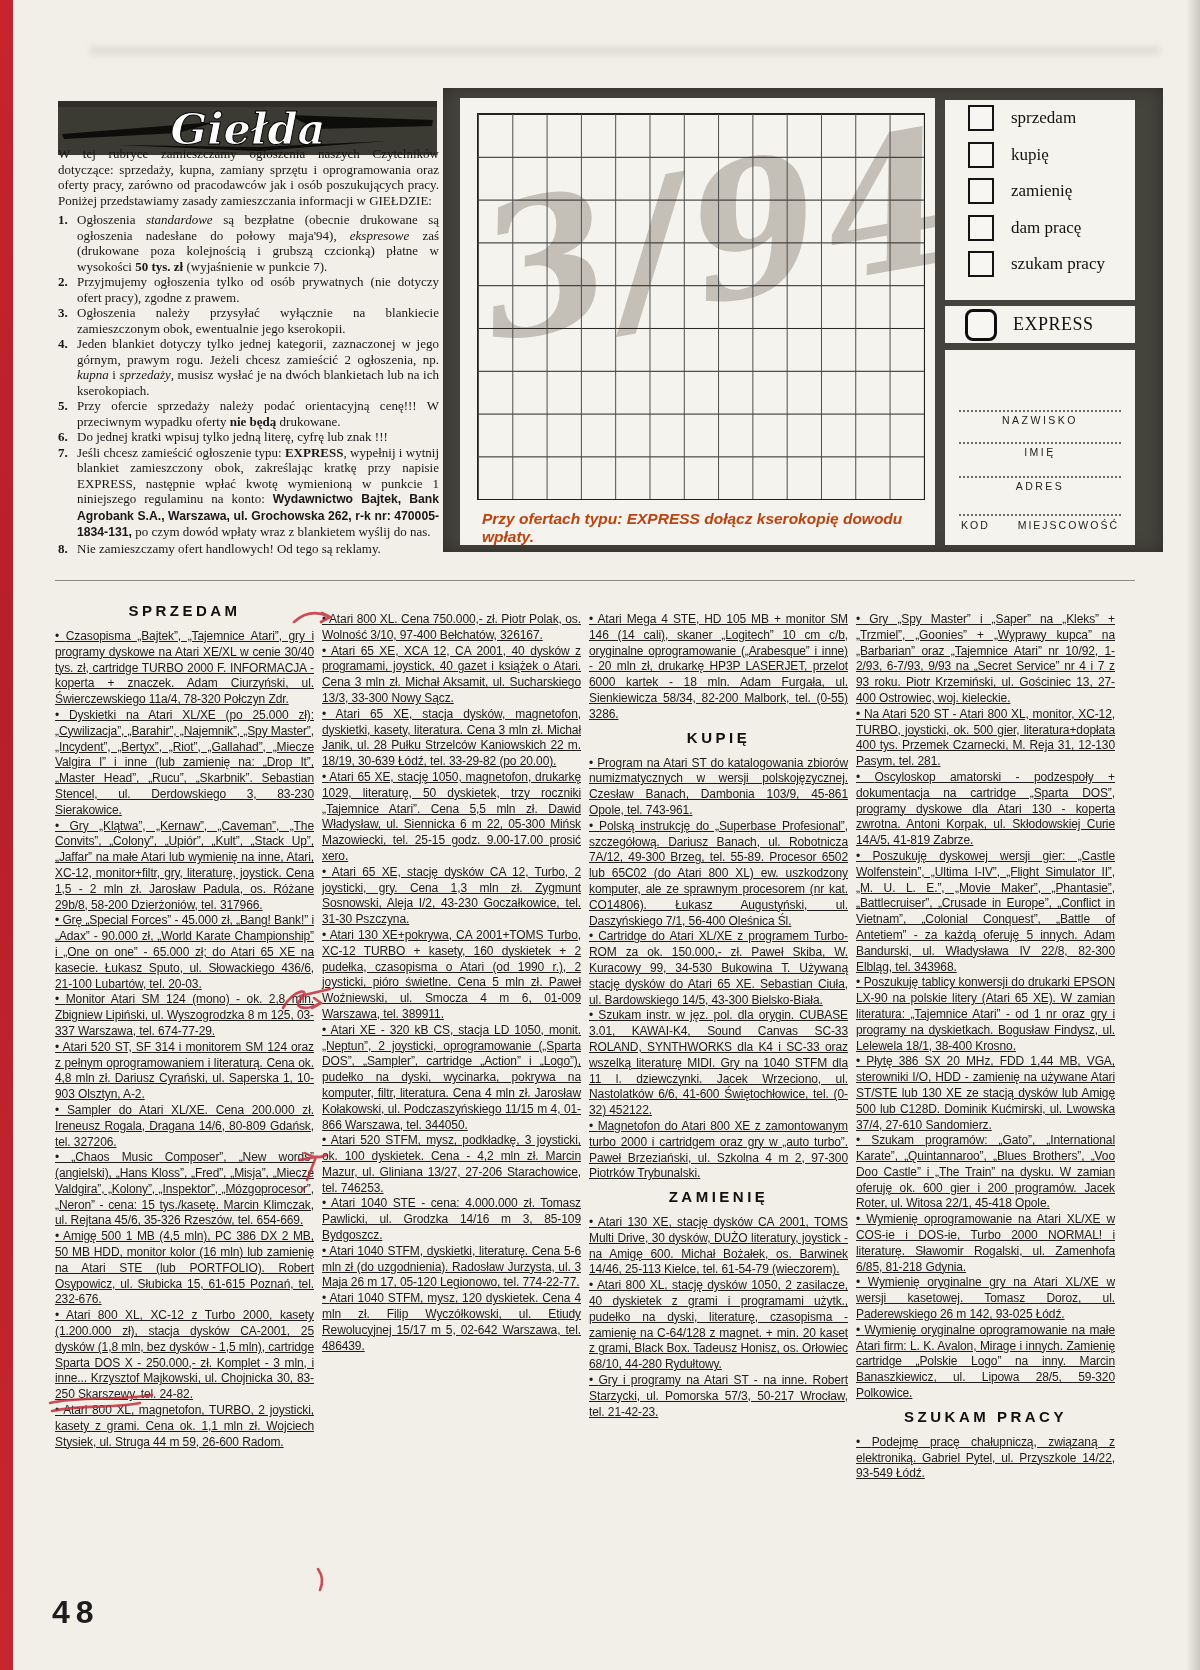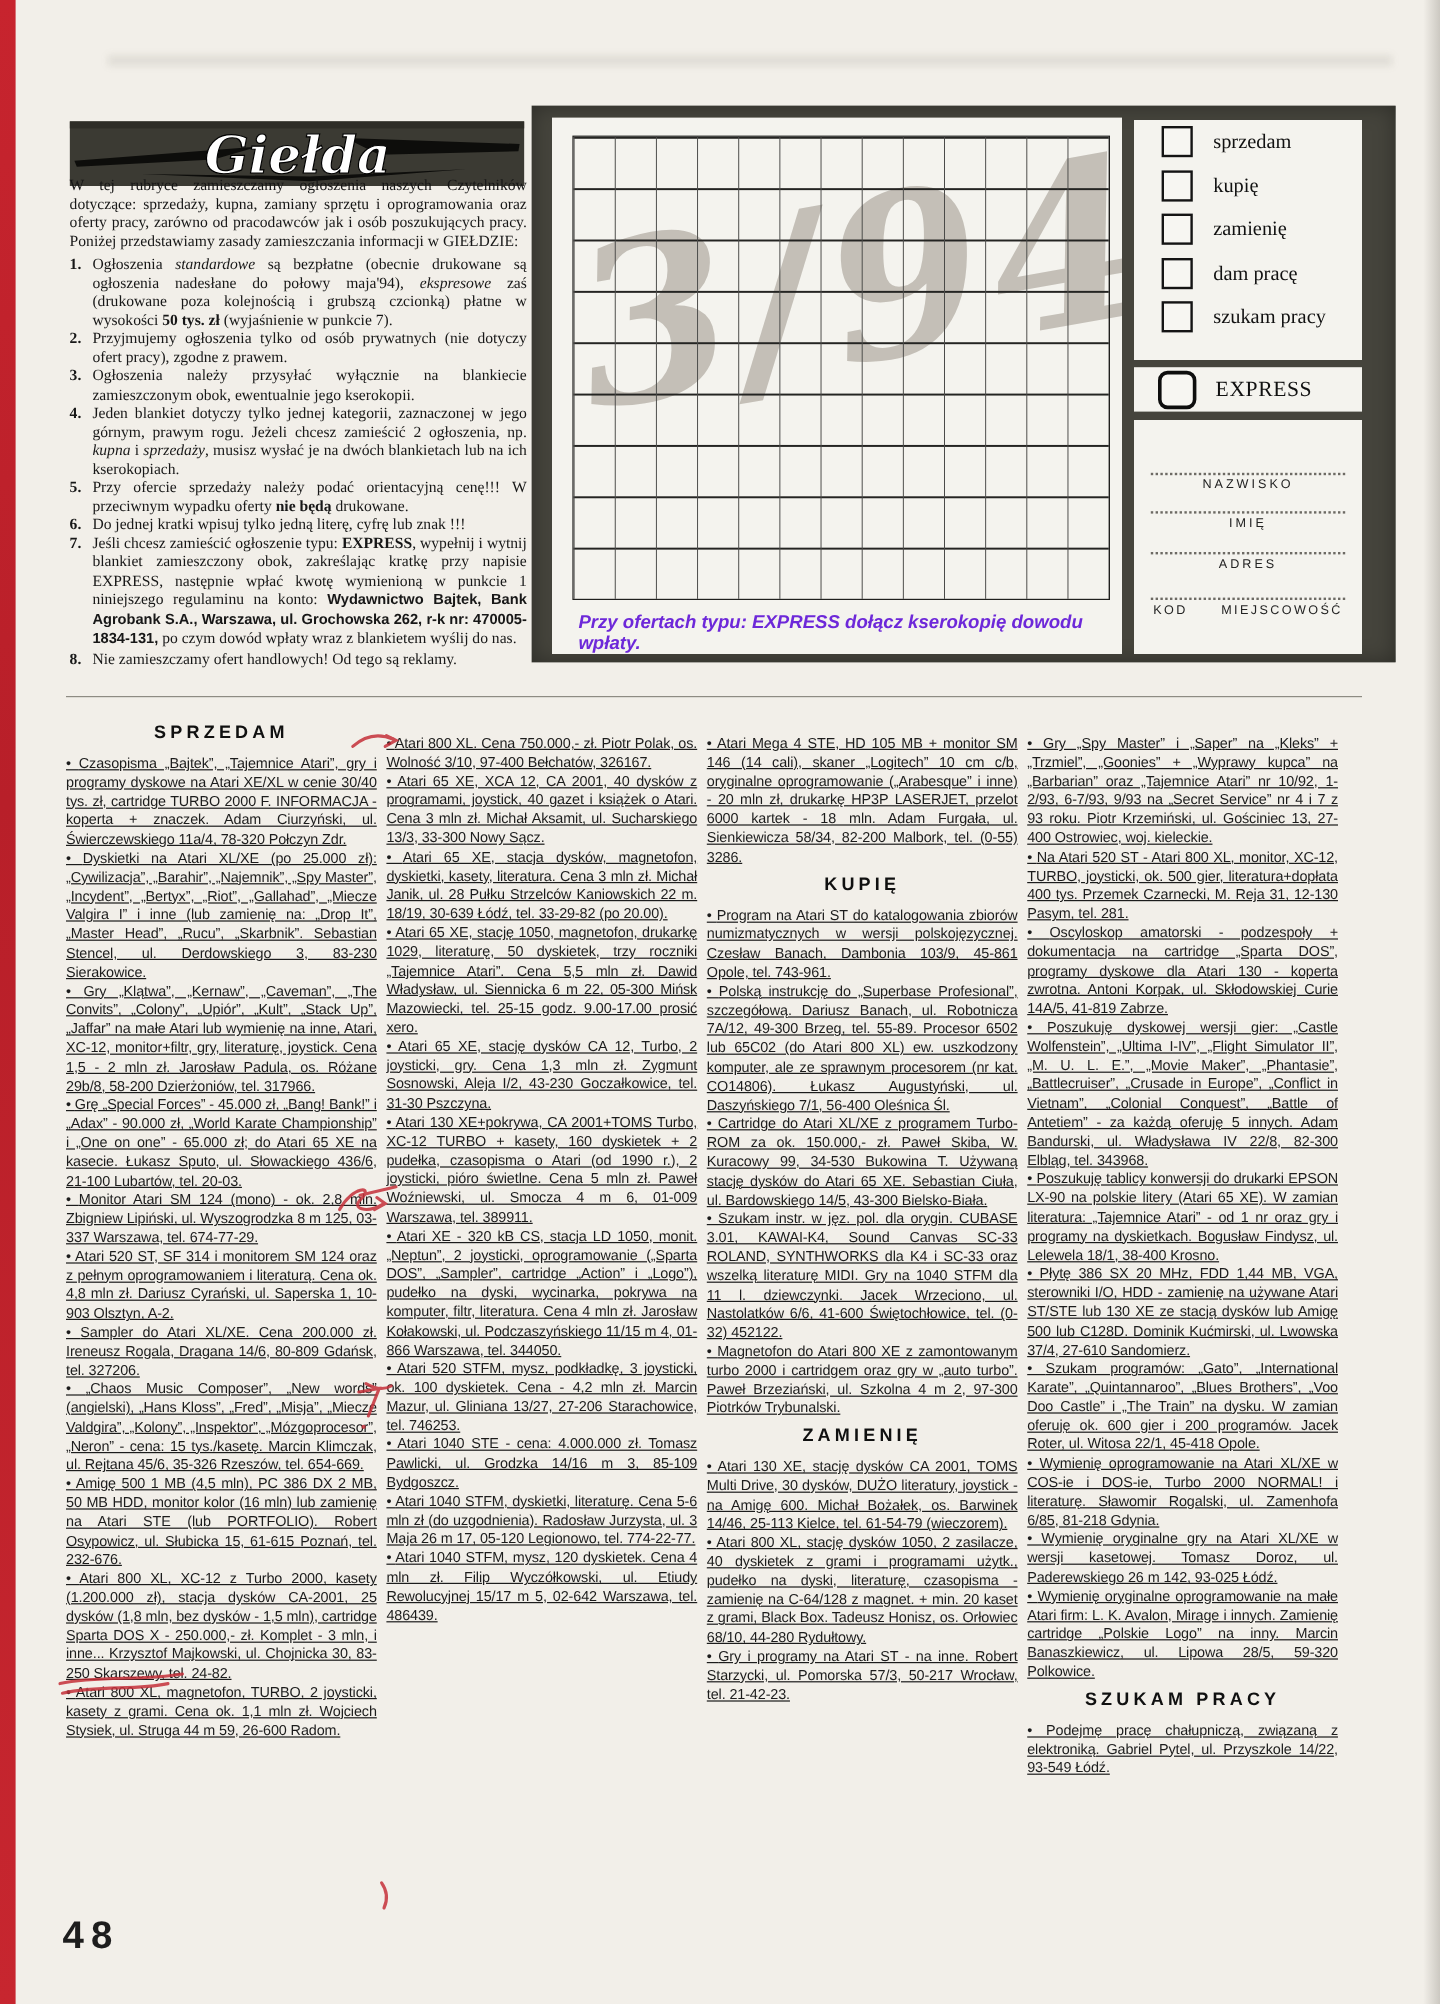--- a/index.html
+++ b/index.html
@@ -40,41 +40,41 @@
     font-family:"DejaVu Serif",serif;font-style:italic;font-weight:bold;
     font-size:185px;letter-spacing:8px;color:rgba(128,120,108,.42);
     transform:rotate(-10deg);white-space:nowrap;}
   .grid{position:absolute;left:17px;top:15px;width:446px;height:385px;
     border:1.4px solid #20201e;
     background-image:
       linear-gradient(to right,#4a4a48 1px,transparent 1px),
       linear-gradient(to bottom,#242422 1.4px,transparent 1.4px);
     background-size:34.3px 100%,100% 42.8px;}
   .grid-caption{position:absolute;left:22px;top:412px;width:440px;
-    font-style:italic;font-weight:bold;font-size:15.5px;color:#6d28d9;}
+    font-style:italic;font-weight:bold;font-size:15.5px;color:#c2410c;}
 
   .cbx-panel{left:502px;top:12px;width:190px;height:200px;}
   .cbx-row{position:relative;height:36.5px;display:flex;align-items:center;}
   .cbx{flex:none;width:22px;height:22px;border:2.5px solid #141414;
     background:#f7f6f2;margin-left:23px;}
   .cbx-label{margin-left:17px;font-family:"Liberation Serif","DejaVu Serif",serif;
     font-size:17px;color:#111;}
   .express-panel{left:502px;top:218px;width:190px;height:37px;
     display:flex;align-items:center;}
   .cbx-express{flex:none;width:26px;height:26px;border:3.5px solid #0e0e0e;
     border-radius:8px;background:#f7f6f2;margin-left:20px;}
   .express-label{margin-left:16px;font-family:"Liberation Serif","DejaVu Serif",serif;
     font-size:18px;letter-spacing:.5px;color:#111;}
 
   .addr-panel{left:502px;top:262px;width:190px;height:195px;}
   .addr-field{position:relative;margin:0 14px;}
   .addr-line{border-bottom:2px dotted #6d6a64;height:0;}
   .addr-label{text-align:center;font-size:10.5px;letter-spacing:2.5px;
     color:#222;padding-top:2px;}
-  .addr-field.f0{padding-top:44px;}
+  .addr-field.f0{padding-top:28px;margin-top:32px;}
   .addr-field.f1{padding-top:16px;}
   .addr-field.f2{padding-top:18px;}
   .addr-last{padding-top:22px;}
   .addr-bottom-labels{display:flex;justify-content:space-between;
     font-size:10.5px;letter-spacing:2px;color:#222;padding:3px 2px 0 2px;}
 
   
   .col-divider{position:absolute;left:55px;top:580px;width:1080px;height:1px;
     background:#8e8b83;}
   .columns{position:absolute;left:55px;top:588px;width:1062px;

